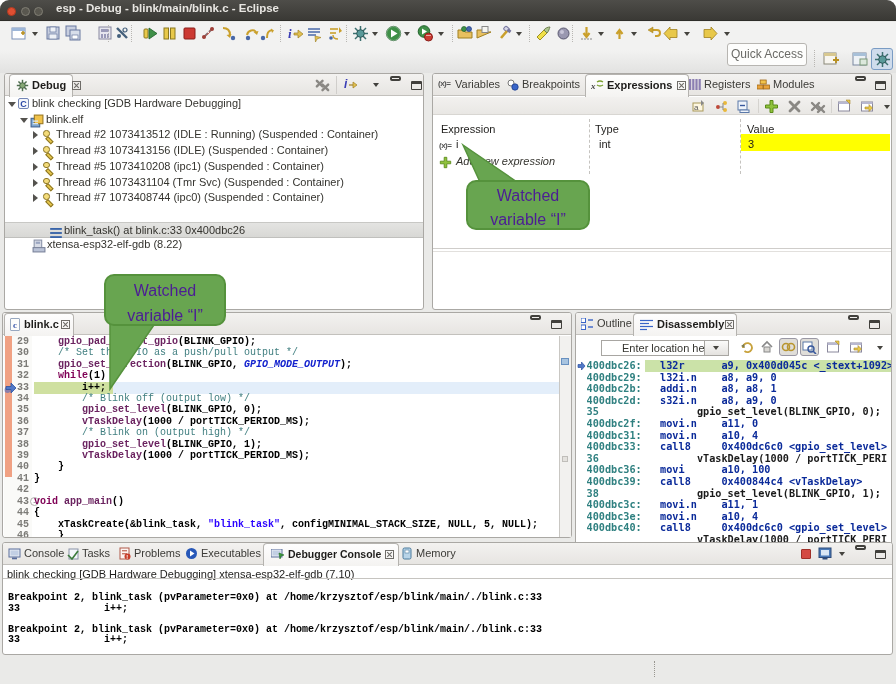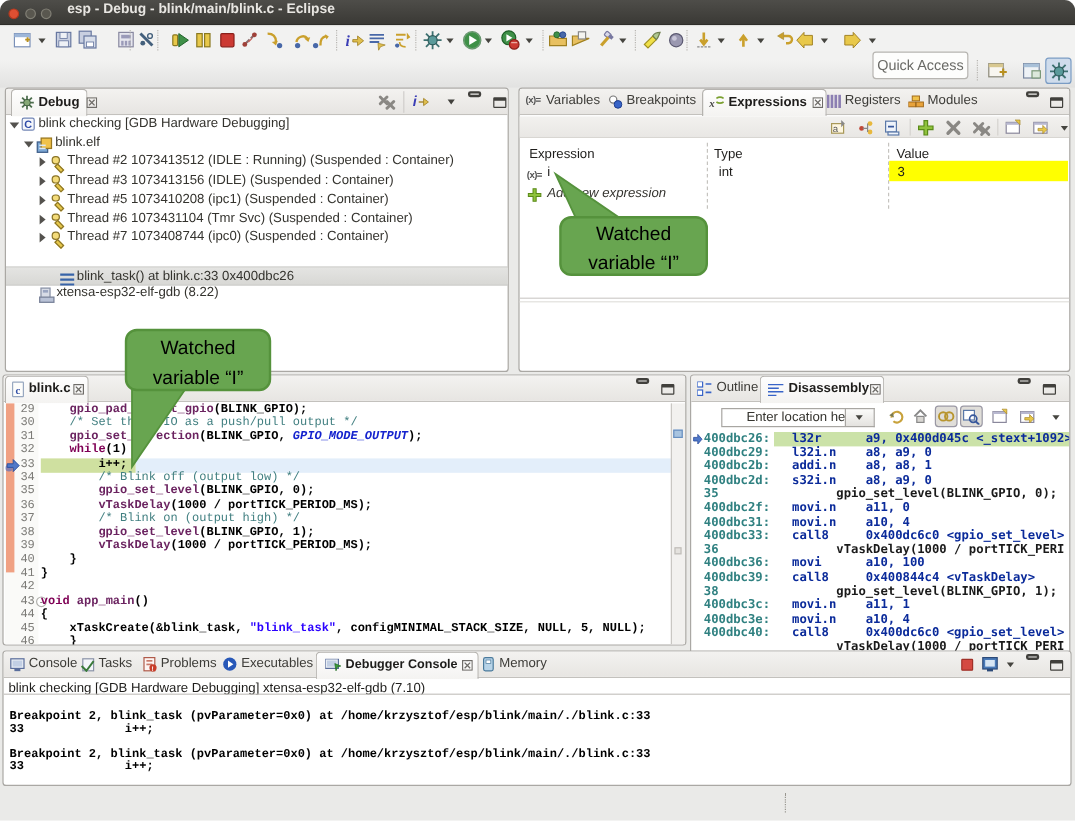--- a/index.html
+++ b/index.html
@@ -30,28 +30,28 @@
 .arr.open{border-left:4px solid transparent;border-right:4px solid transparent;border-top:5px solid #54524e;margin-top:2px}
 .arr.clos{border-top:4px solid transparent;border-bottom:4px solid transparent;border-left:5px solid #54524e}
 .ic{position:absolute;top:1px;width:14px;height:14px}
 
 .code{position:absolute;font-family:"Liberation Mono",monospace;font-size:10px;font-weight:bold;white-space:pre;line-height:11.4px;color:#000}
 .cmt{color:#417f80;font-weight:normal}
 .kw{color:#7f0055}
 .fn{color:#6b2360}
 .mac{color:#1523ce;font-style:italic}
 .str{color:#2a00ff}
-.lnum{color:#7c7b77;font-weight:normal}
+.lnum{color:#7c7b77;font-weight:bold}
 .ad{color:#2f8080}
 .sl{color:#1a1a1a}
 .thico{position:absolute;top:2px;width:13px;height:13px}
 .thico:before{content:"";position:absolute;left:1px;top:1px;width:4.5px;height:4.5px;border:1.6px solid #8a7428;border-radius:50%;background:#f4dc7a}
 .thico:after{content:"";position:absolute;left:6.2px;top:6.8px;width:5.5px;height:1.8px;background:#e8c84a;border:1px solid #8a7428;transform:rotate(45deg);transform-origin:0 0}
 
-.co{position:absolute;background:#68a550;border:2px solid #55923c;border-radius:10px;color:#000000;text-align:center;font-size:16px;z-index:50}
+.co{position:absolute;background:#68a550;border:2px solid #55923c;border-radius:10px;color:#4c1d95;text-align:center;font-size:16px;z-index:50}
 svg.cot{position:absolute;z-index:49}
 </style></head>
 <body>
 <div class="win">
 
   <div class="tbar">
     <div class="circ" style="left:6.7px;background:#df4f32;border:1px solid #b33a20"></div>
     <div class="circ" style="left:20.5px;background:#59574f;border:1px solid #817f75"></div>
     <div class="circ" style="left:34.3px;background:#59574f;border:1px solid #817f75"></div>
     <div class="ttl">esp - Debug - blink/main/blink.c - Eclipse</div>

